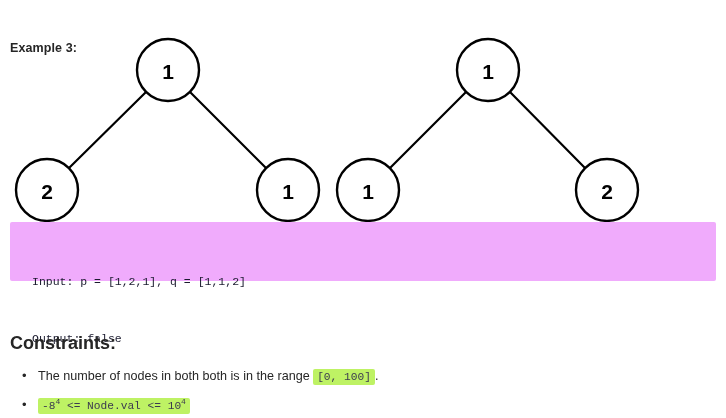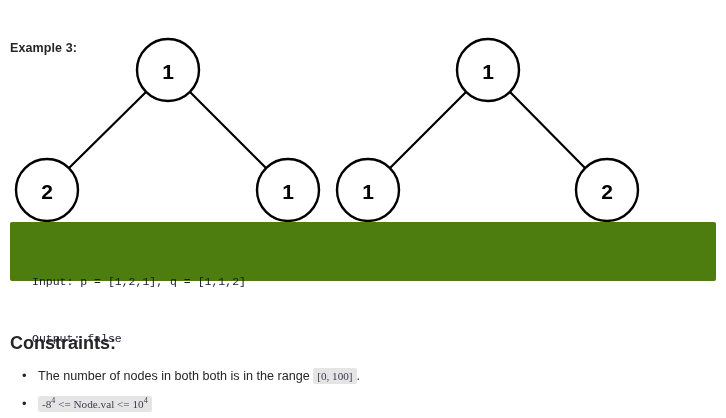--- a/index.html
+++ b/index.html
@@ -61,21 +61,21 @@
   }
 
   
   .code-block {
     position: absolute;
     left: 10px;
     top: 222px;
     width: 706px;
     height: 59px;
     box-sizing: border-box;
-    background: #4d7c0f;
+    background: #f0abfc;
     border-radius: 2px;
     padding: 12px 0 0 22px;
     font-family: "Liberation Mono", monospace;
     font-size: 11.5px;
     line-height: 19px;
     color: #1a1a2e;
     white-space: pre;
   }
   .code-line {
     display: block;
@@ -108,23 +108,23 @@
   }
   .constraints-list li::before {
     content: "\2022";
     position: absolute;
     left: -16px;
     top: 0;
     font-size: 13px;
     color: #262626;
   }
   code.inline {
-    font-family: Liberation Serif, serif;
+    font-family: Liberation Mono, monospace;
     font-size: 11.2px;
-    background: #e5e5e5;
+    background: #bef264;
     color: #3b3b4f;
     padding: 2px 4px;
     border-radius: 2px;
     white-space: pre;
   }
   code.inline sup {
     font-size: 8px;
     vertical-align: super;
     line-height: 0;
   }

